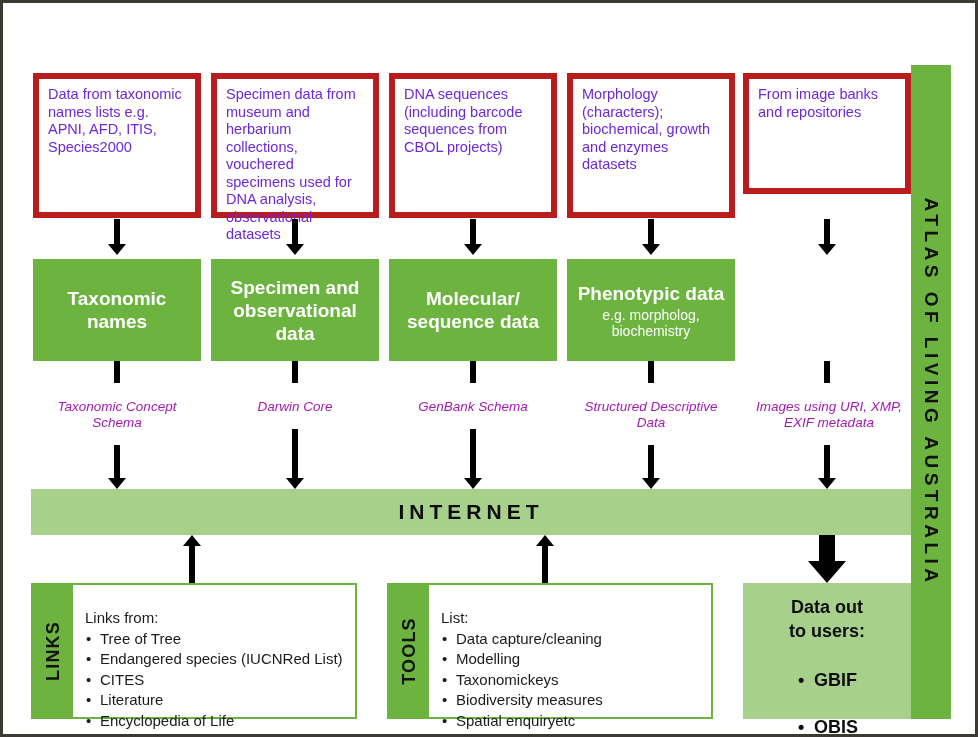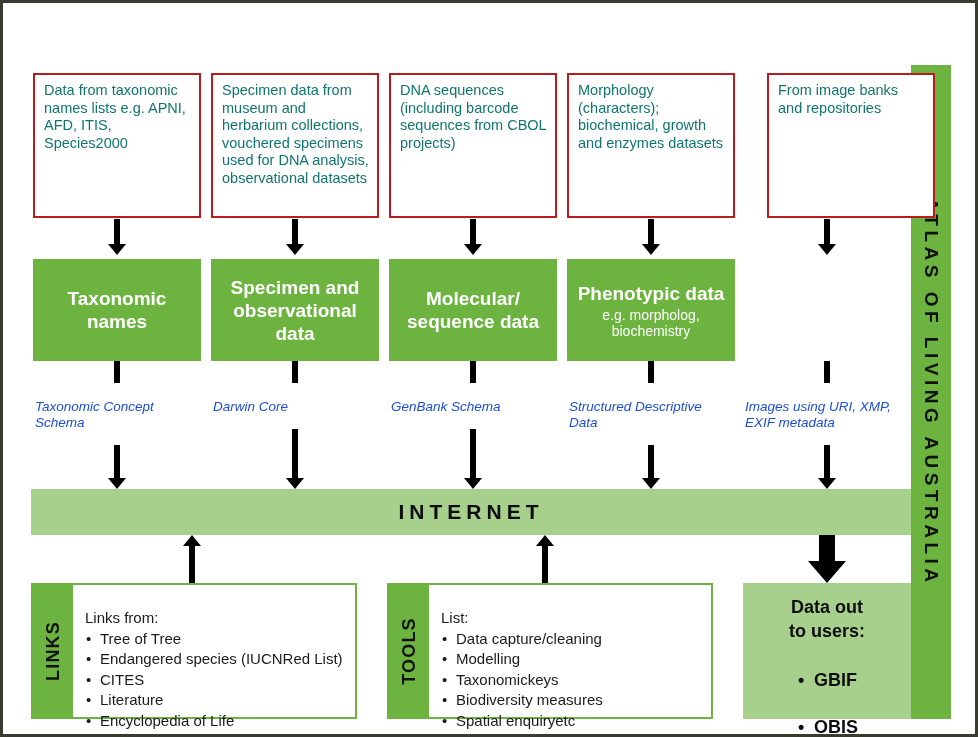--- a/index.html
+++ b/index.html
@@ -37,25 +37,25 @@
     font-size: 19px;
     font-weight: bold;
     color: #111111;
     letter-spacing: 4.5px;
   }
 
   
   .src-box {
     position: absolute;
     background: #ffffff;
-    border: 2px solid #b91c1c;
+    border: 6px solid #b91c1c;
     padding: 7px 8px 5px 9px;
     font-size: 14.5px;
     line-height: 17.5px;
-    color: #0f766e;
+    color: #6d28d9;
   }
 
   .cat-box {
     position: absolute;
     background: #6cb43f;
     color: #ffffff;
     display: flex;
     flex-direction: column;
     align-items: center;
     justify-content: center;
@@ -70,22 +70,22 @@
     font-size: 14px;
     line-height: 16px;
     margin-top: 2px;
   }
 
   .schema-label {
     position: absolute;
     font-style: italic;
     font-size: 13.5px;
     line-height: 16px;
-    color: #1d4ed8;
-    text-align: left;
+    color: #a21caf;
+    text-align: center;
   }
 
   
   .arrow-down {
     position: absolute;
     width: 18px;
   }
   .arrow-down .shaft {
     position: absolute;
     left: 6px; top: 0;
@@ -242,21 +242,21 @@
     </div>
     <div class="src-box" style="left:208px; top:70px; width:168px; height:145px;">
       <span>Specimen data from museum and herbarium collections, vouchered specimens used for DNA analysis, observational datasets</span>
     </div>
     <div class="src-box" style="left:386px; top:70px; width:168px; height:145px;">
       <span>DNA sequences (including barcode sequences from CBOL projects)</span>
     </div>
     <div class="src-box" style="left:564px; top:70px; width:168px; height:145px;">
       <span>Morphology (characters); biochemical, growth and enzymes datasets</span>
     </div>
-    <div class="src-box" style="left:740px; top:70px; width:168px; height:145px;margin-left:24px;">
+    <div class="src-box" style="left:740px; top:70px; width:168px; height:121px;">
       <span>From image banks and repositories</span>
     </div>
 
     <div class="arrow-down" style="left:105px; top:216px; height:36px;">
       <div class="shaft" style="height:25px;"></div>
         <div class="head" style="top:25px;"></div>
     </div>
     <div class="arrow-down" style="left:283px; top:216px; height:36px;">
       <div class="shaft" style="height:25px;"></div>
         <div class="head" style="top:25px;"></div>

